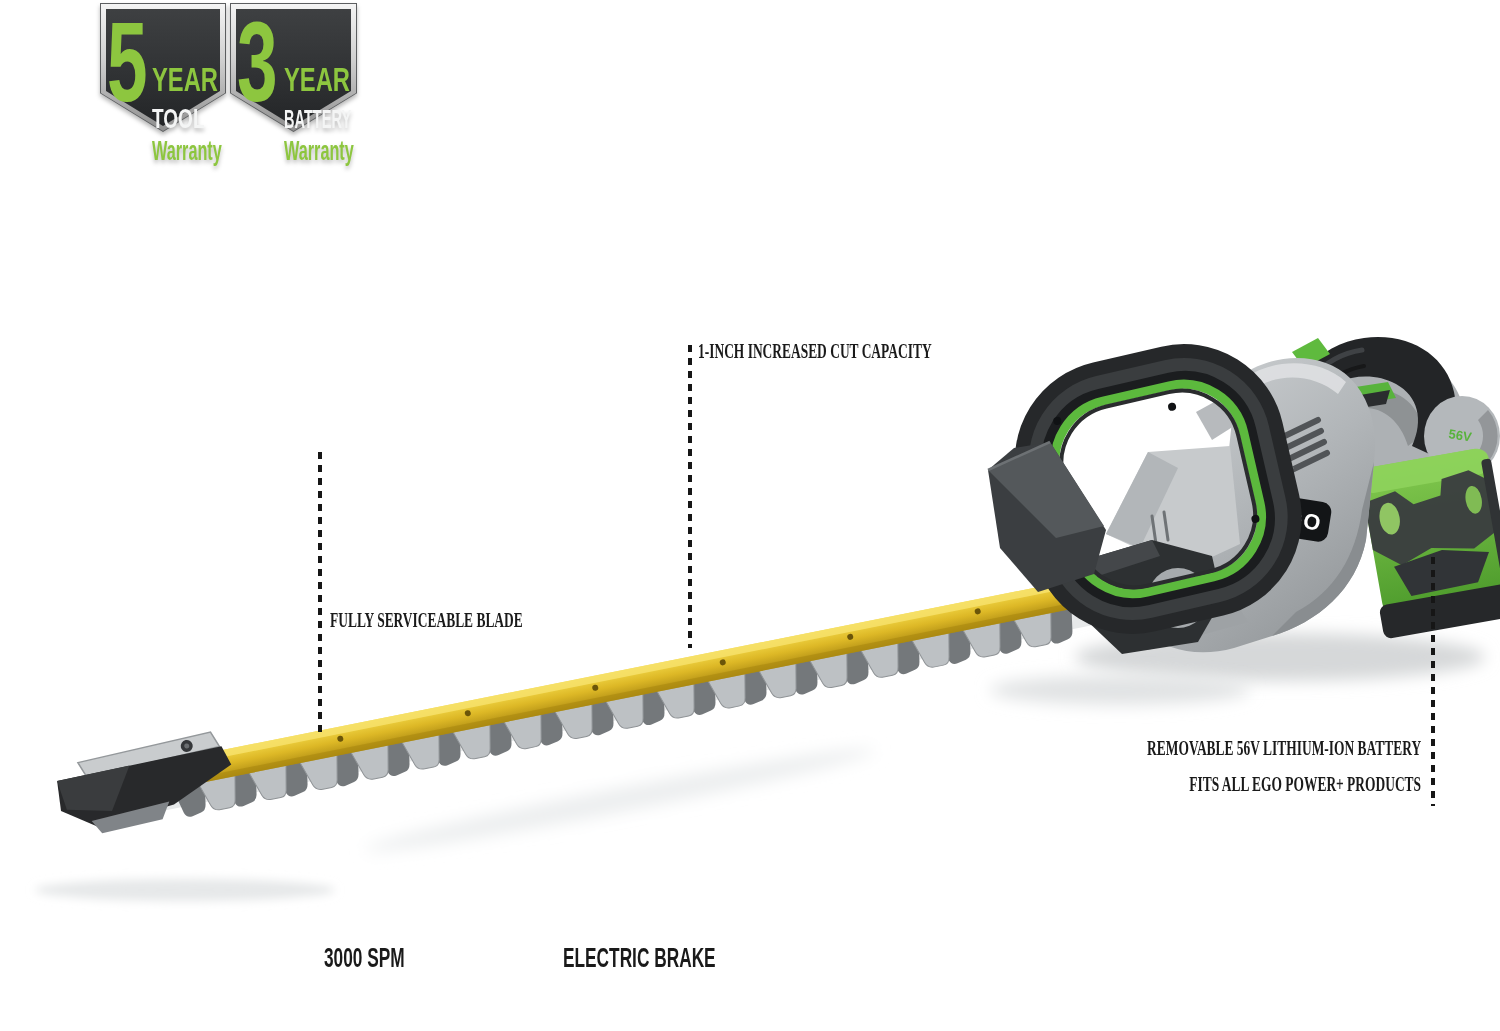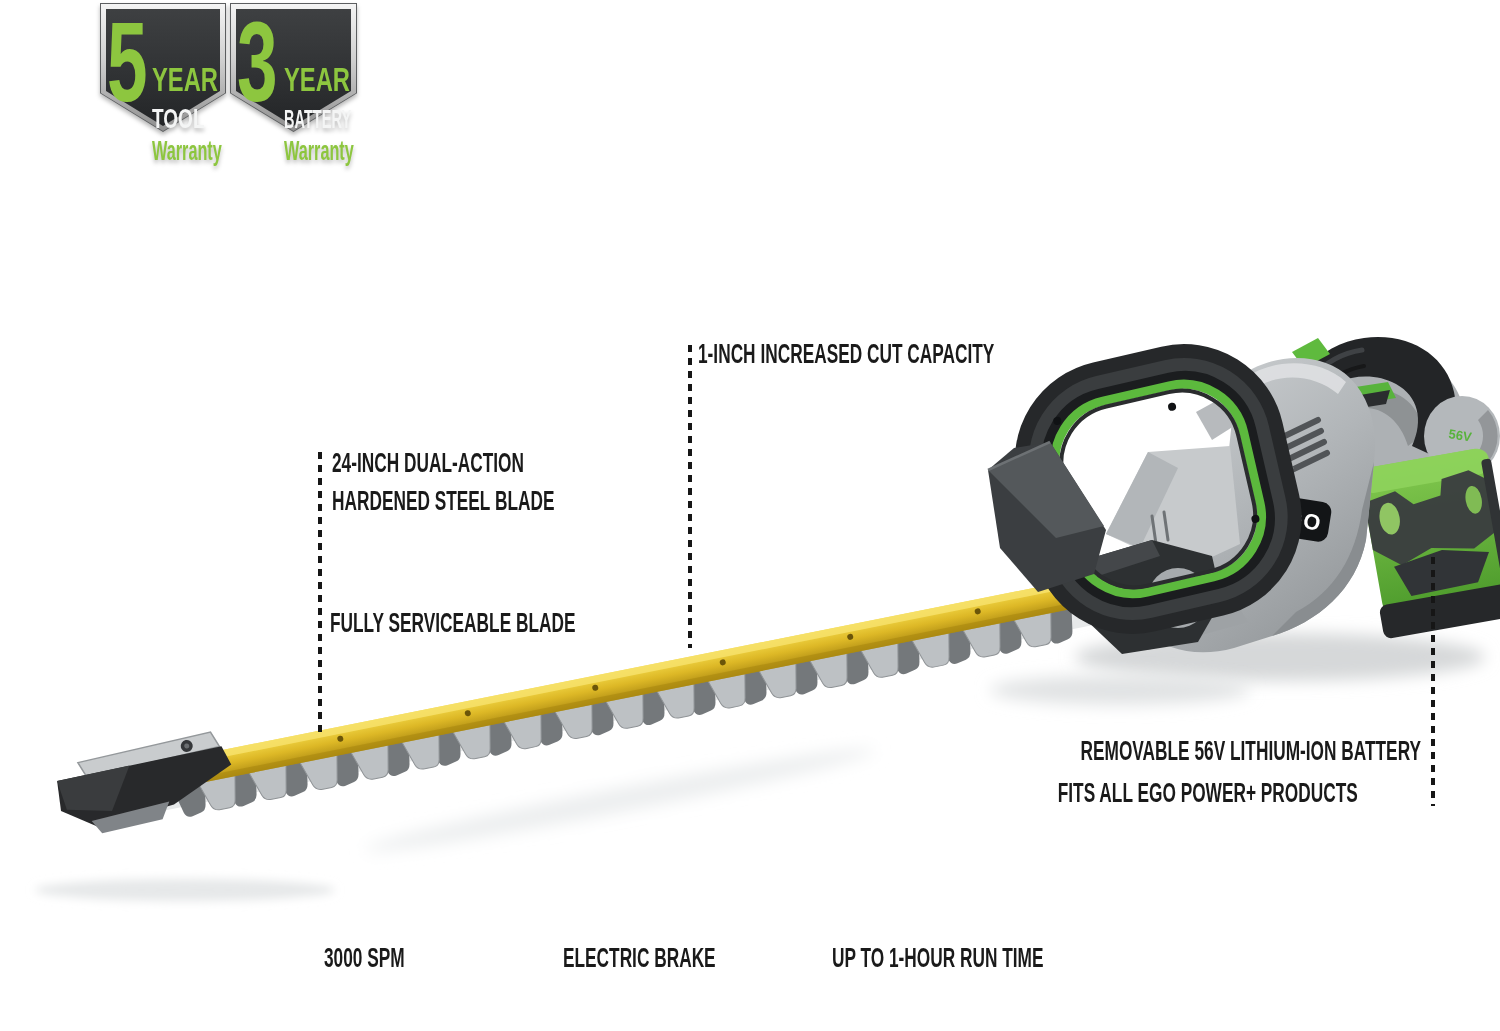--- a/index.html
+++ b/index.html
@@ -2,21 +2,21 @@
 <html><head>
 <meta charset="utf-8">
 <style>
   html,body{margin:0;padding:0;background:#ffffff;}
   #stage{position:relative;width:1500px;height:1031px;background:#ffffff;overflow:hidden;
          font-family:"Liberation Sans",sans-serif;}
   
   .cd{display:inline-block;white-space:nowrap;font-weight:700;color:#1a1a1a;
       transform:scaleX(.64);transform-origin:0 50%;line-height:1;}
   .cdr{transform-origin:100% 50%;}
-  .callout{position:absolute;font-size:27px;}
+  .callout{position:absolute;font-size:21px;font-family:Liberation Serif, serif;}
   .spec{position:absolute;font-size:27px;}
   
   .dots{position:absolute;width:4px;
         background-image:repeating-linear-gradient(to bottom,#161616 0 7px,rgba(0,0,0,0) 7px 13px);}
   
   .badge{position:absolute;filter:drop-shadow(0 3px 2px rgba(0,0,0,.28));}
   .badge .edge,.badge .silver,.badge .dark{position:absolute;
         clip-path:polygon(0 0,100% 0,100% 70%,50% 100%,0 70%);}
   .badge .edge{inset:0;background:#5c5e60;}
   .badge .silver{inset:1px;background:linear-gradient(180deg,#f4f4f4 0%,#cfcfcf 45%,#8e8e8e 100%);}
@@ -244,37 +244,30 @@
   </svg>
 
   <div class="dots" style="left:688px;top:345px;height:303px;"></div>
   <div class="dots" style="left:318px;top:452px;height:285px;"></div>
   <div class="dots" style="left:1431px;top:557px;height:249px;"></div>
 
   <div class="callout" style="left:698px;top:339px;">
     <span class="cd">1-INCH INCREASED CUT CAPACITY</span>
   </div>
 
-  <div class="callout" style="left:332px;top:448px;">
-    <span class="cd">24-INCH DUAL-ACTION</span><br>
-    <span class="cd" style="margin-top:9px;">HARDENED STEEL BLADE</span>
-  </div>
 
   <div class="callout" style="left:330px;top:608px;">
     <span class="cd">FULLY SERVICEABLE BLADE</span>
   </div>
 
-  <div class="callout" style="right:79px;top:736px;text-align:left;">
+  <div class="callout" style="right:79px;top:736px;text-align:right;">
     <span class="cd cdr">REMOVABLE 56V LITHIUM-ION BATTERY</span><br>
     <span class="cd cdr" style="margin-top:13px;">FITS ALL EGO POWER+ PRODUCTS</span>
   </div>
 
   <div class="spec" style="left:324px;top:943px;">
     <span class="cd">3000 SPM</span>
   </div>
   <div class="spec" style="left:563px;top:943px;">
     <span class="cd">ELECTRIC BRAKE</span>
   </div>
-  <div class="spec" style="left:832px;top:943px;">
-    <span class="cd">UP TO 1-HOUR RUN TIME</span>
-  </div>
 
 </div>
 
 </body></html>

